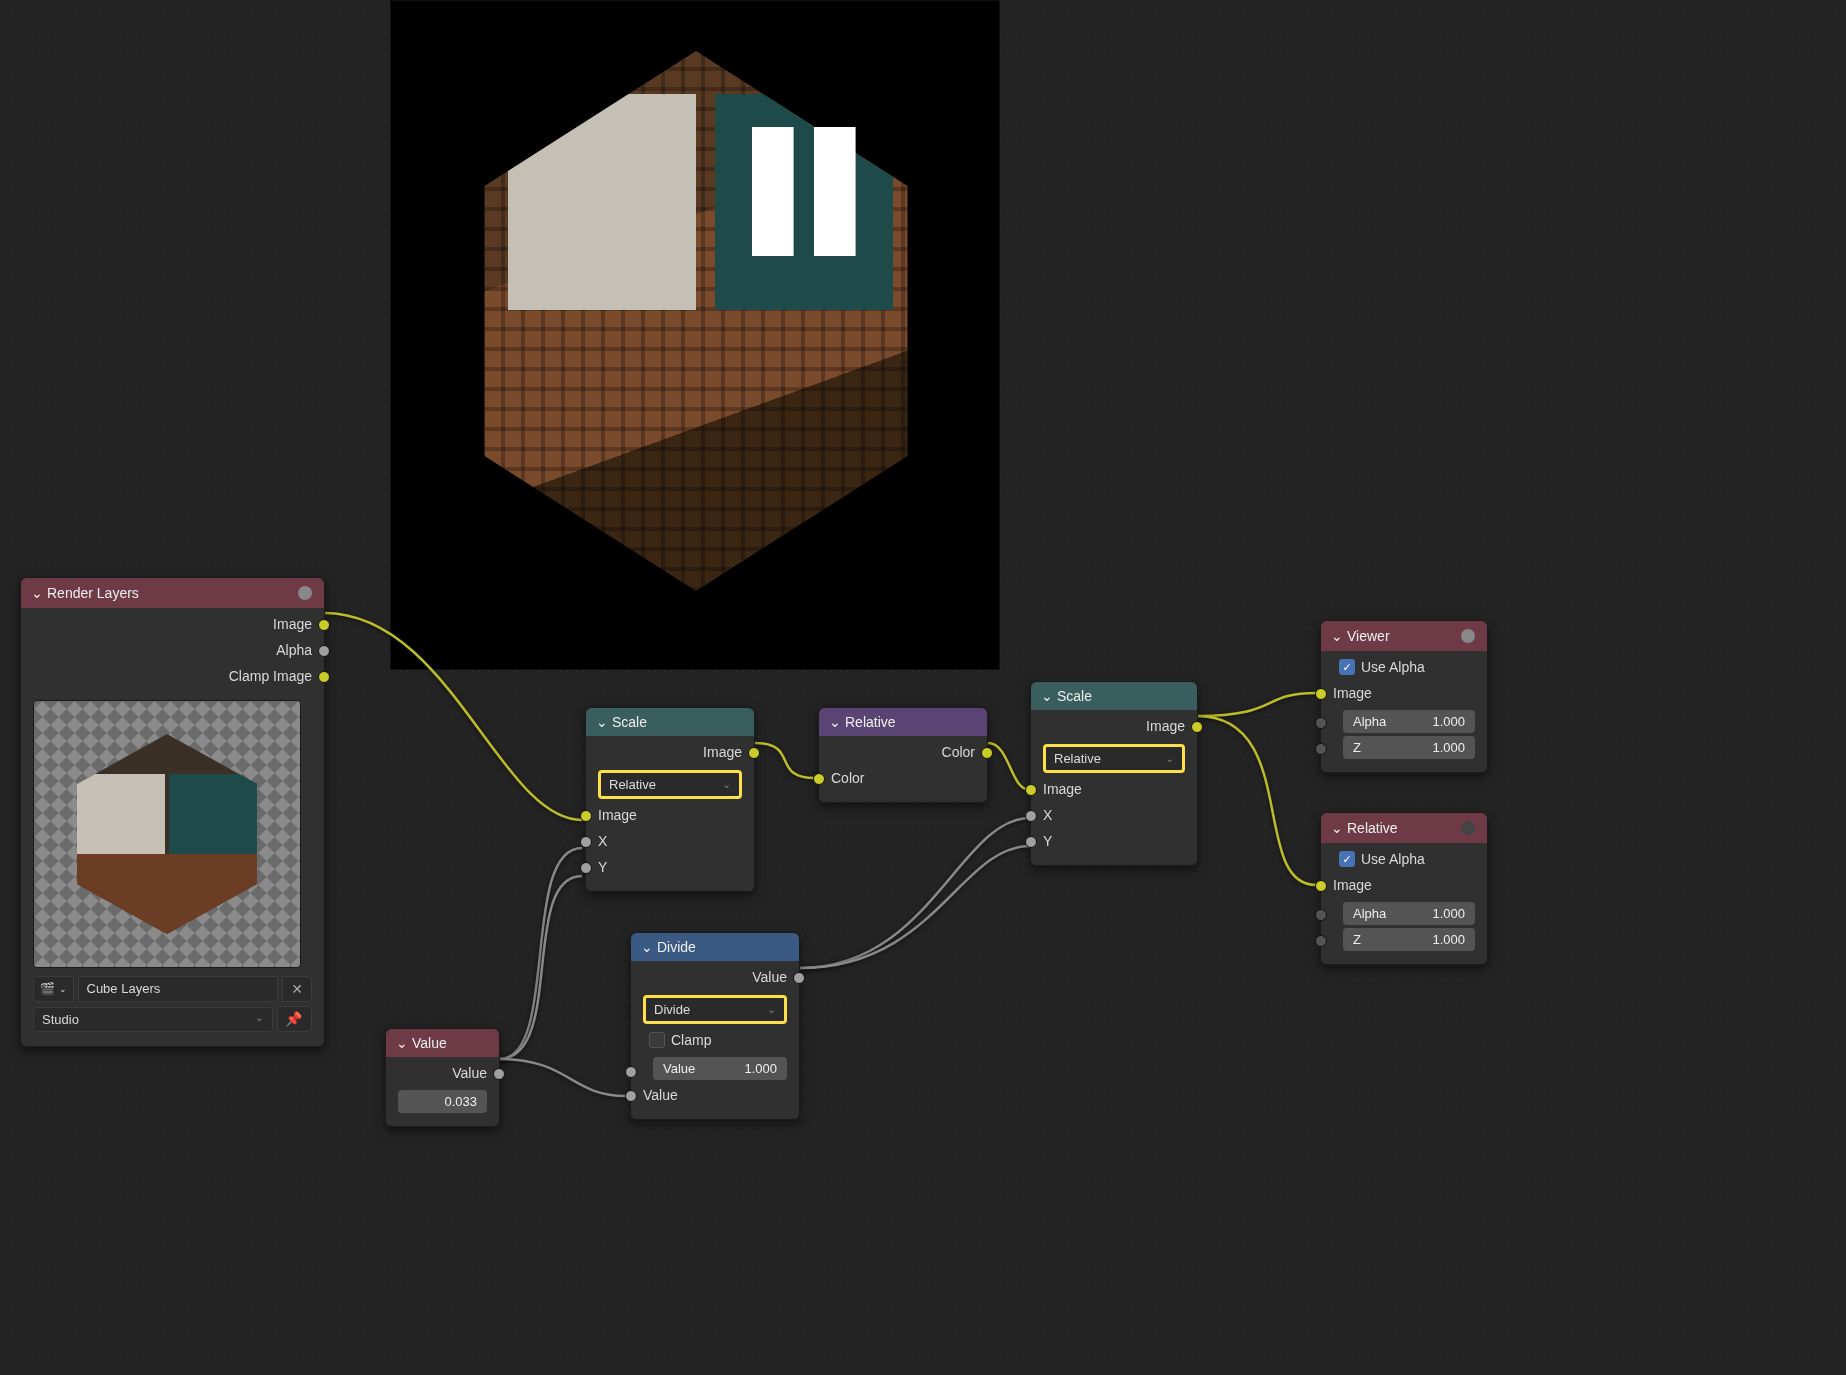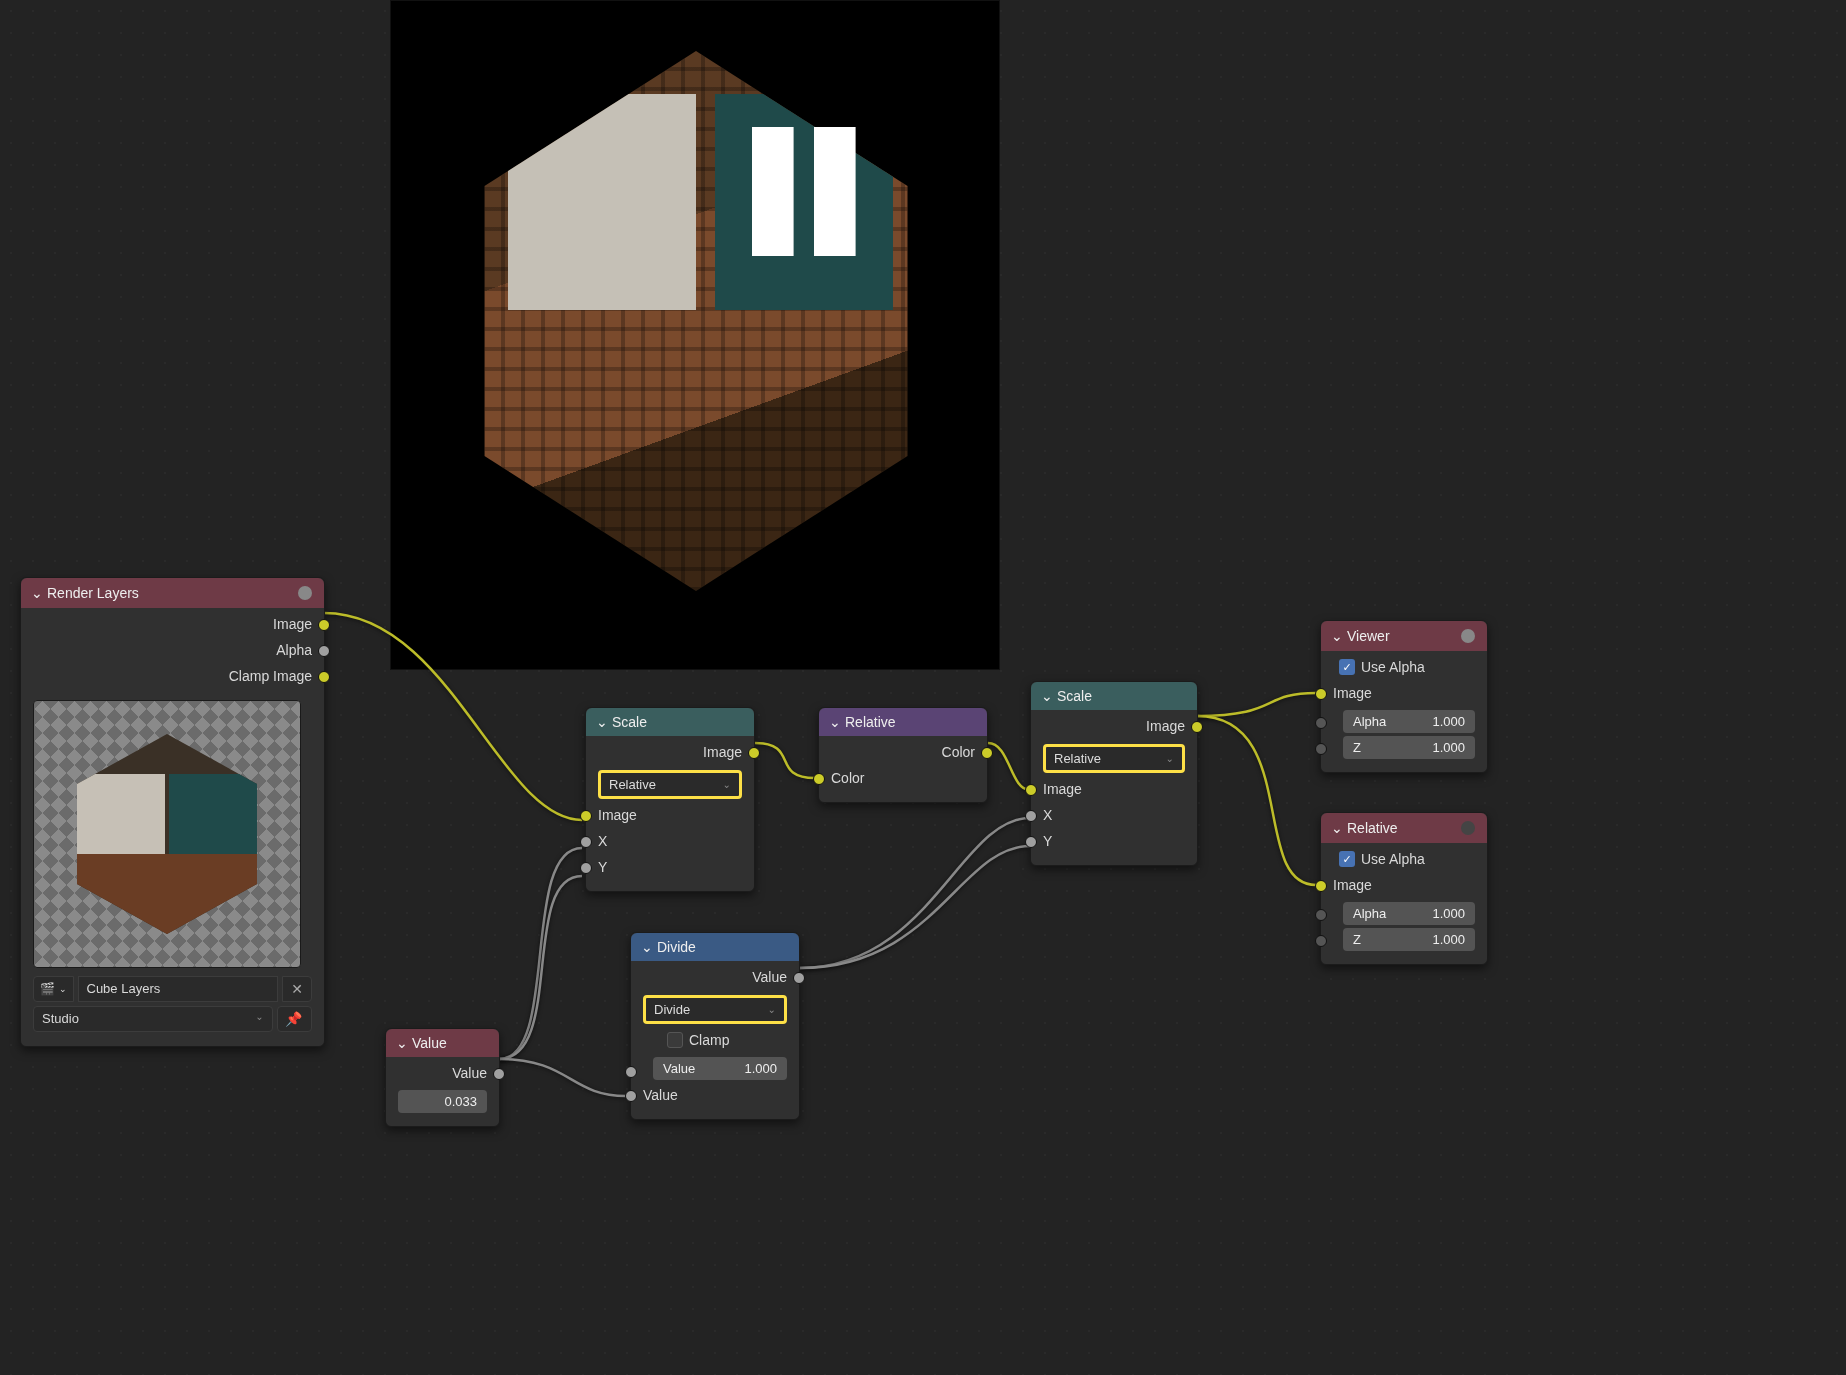--- a/index.html
+++ b/index.html
@@ -113,21 +113,21 @@
   }
   .scene-row .icons {
     background: #2a2a2a; border: 1px solid #3c3c3c; border-radius: 4px 0 0 4px;
     padding: 4px 6px; display: flex; align-items: center; gap: 2px; font-size: 12px;
   }
   .scene-row .field {
     flex: 1; background: #2a2a2a; border: 1px solid #3c3c3c;
     padding: 4px 8px; font-size: 13px;
   }
   .scene-row .x { background: #2a2a2a; border: 1px solid #3c3c3c; border-radius: 0 4px 4px 0; padding: 4px 8px; color: #aaa; }
-  .layer-row { display: flex; gap: 4px; margin: 4px 12px; }
+  .layer-row { display: flex; gap: 4px; margin: 4px 12px; align-items: center; }
   .layer-row .field { flex: 1; background: #2a2a2a; border: 1px solid #3c3c3c; border-radius: 4px; padding: 4px 8px; display:flex; font-size: 13px; }
   .layer-row .pin { background: #2a2a2a; border: 1px solid #3c3c3c; border-radius: 4px; padding: 4px 8px; color:#aaa; }
   svg.wires { position: absolute; left:0; top:0; width: 1846px; height: 1375px; pointer-events: none; }
   .wire-y { stroke: #bcbc29; stroke-width: 2.5; fill: none; filter: drop-shadow(0 1px 2px rgba(0,0,0,.6)); }
   .wire-g { stroke: #888; stroke-width: 2.5; fill: none; filter: drop-shadow(0 1px 2px rgba(0,0,0,.6)); }
   .sphere-icon svg circle { fill: #888; }
   .sphere-icon.dark svg circle { fill: #444; }
 
   
   .backdrop {
@@ -302,21 +302,21 @@
   </div>
   <div class="node-body">
     <div class="row right">
       <span>Value</span>
       <span class="socket out sock-gray"></span>
     </div>
     <div class="select">
       <span>Divide</span>
       <span class="chev-down">⌄</span>
     </div>
-    <div class="row left" style="padding-left:18px;margin-left:18px;">
+    <div class="row left" style="padding-left:18px;">
       <span class="checkbox unchecked"></span>
       <span>Clamp</span>
     </div>
     <div style="position:relative;">
       <span class="socket in sock-gray" style="left:-6px; top:15px;"></span>
       <div class="valuefield" style="margin-left:22px;">
         <span>Value</span>
         <span>1.000</span>
       </div>
     </div>

